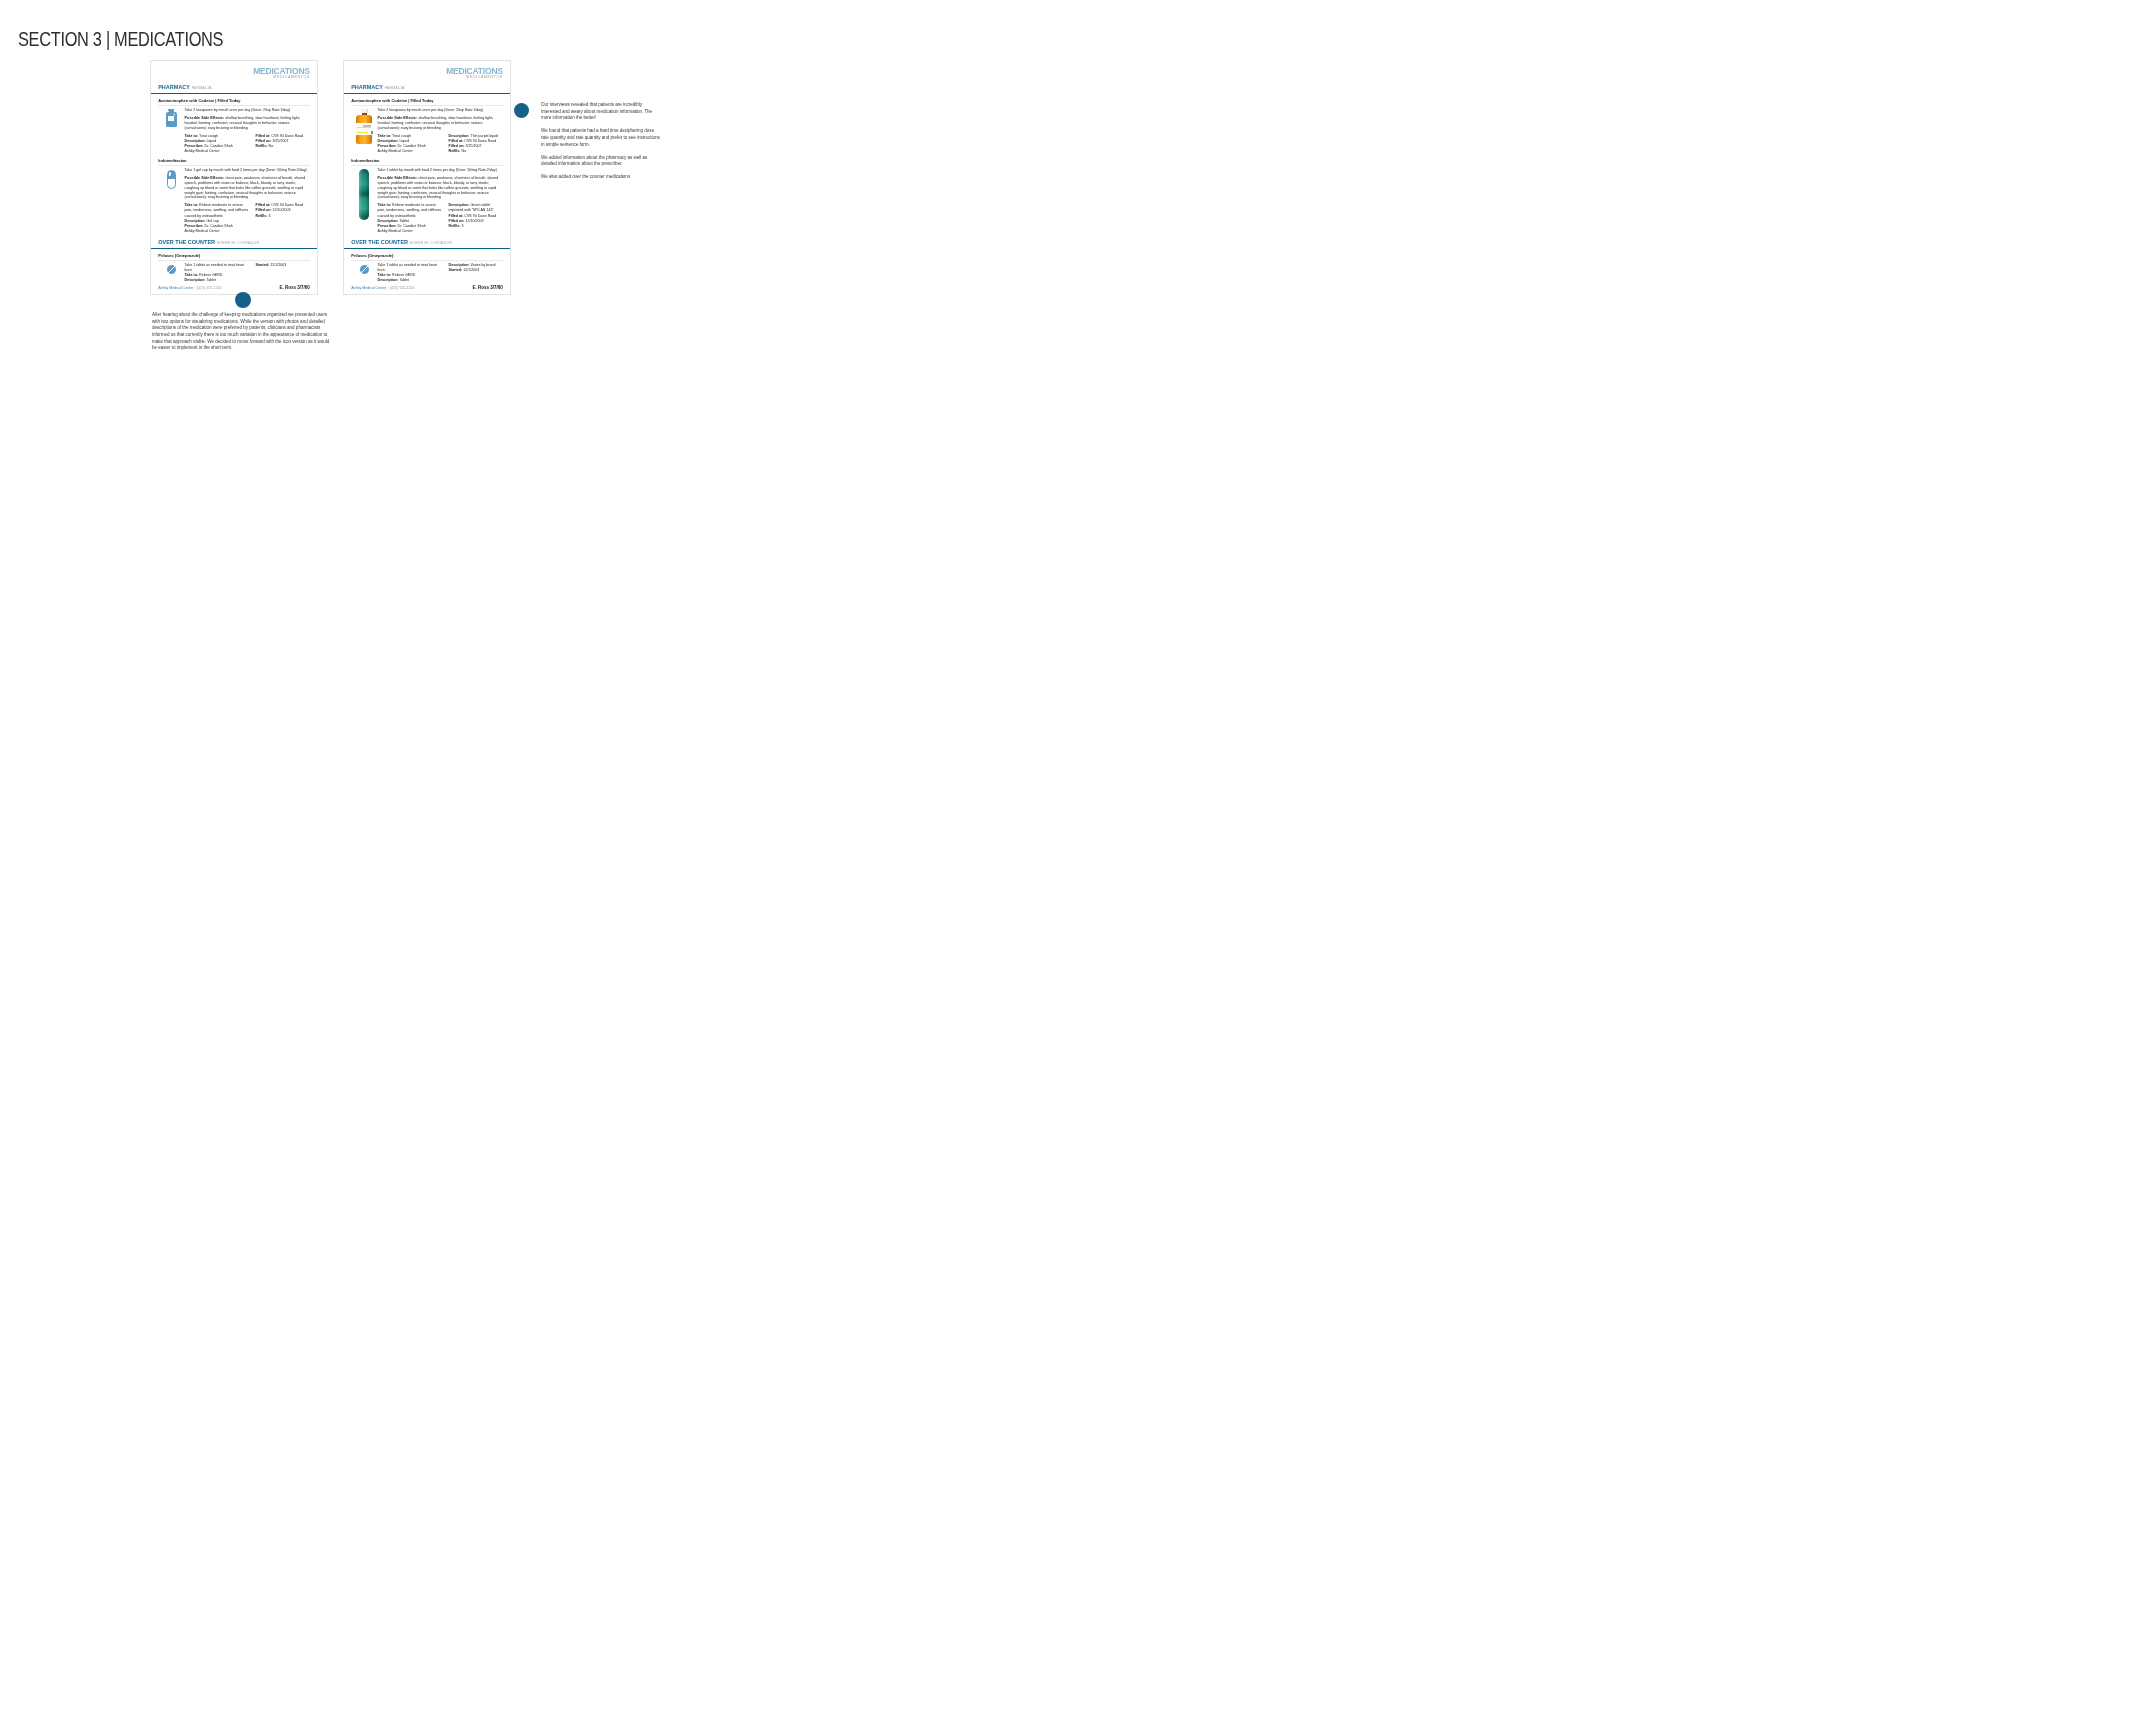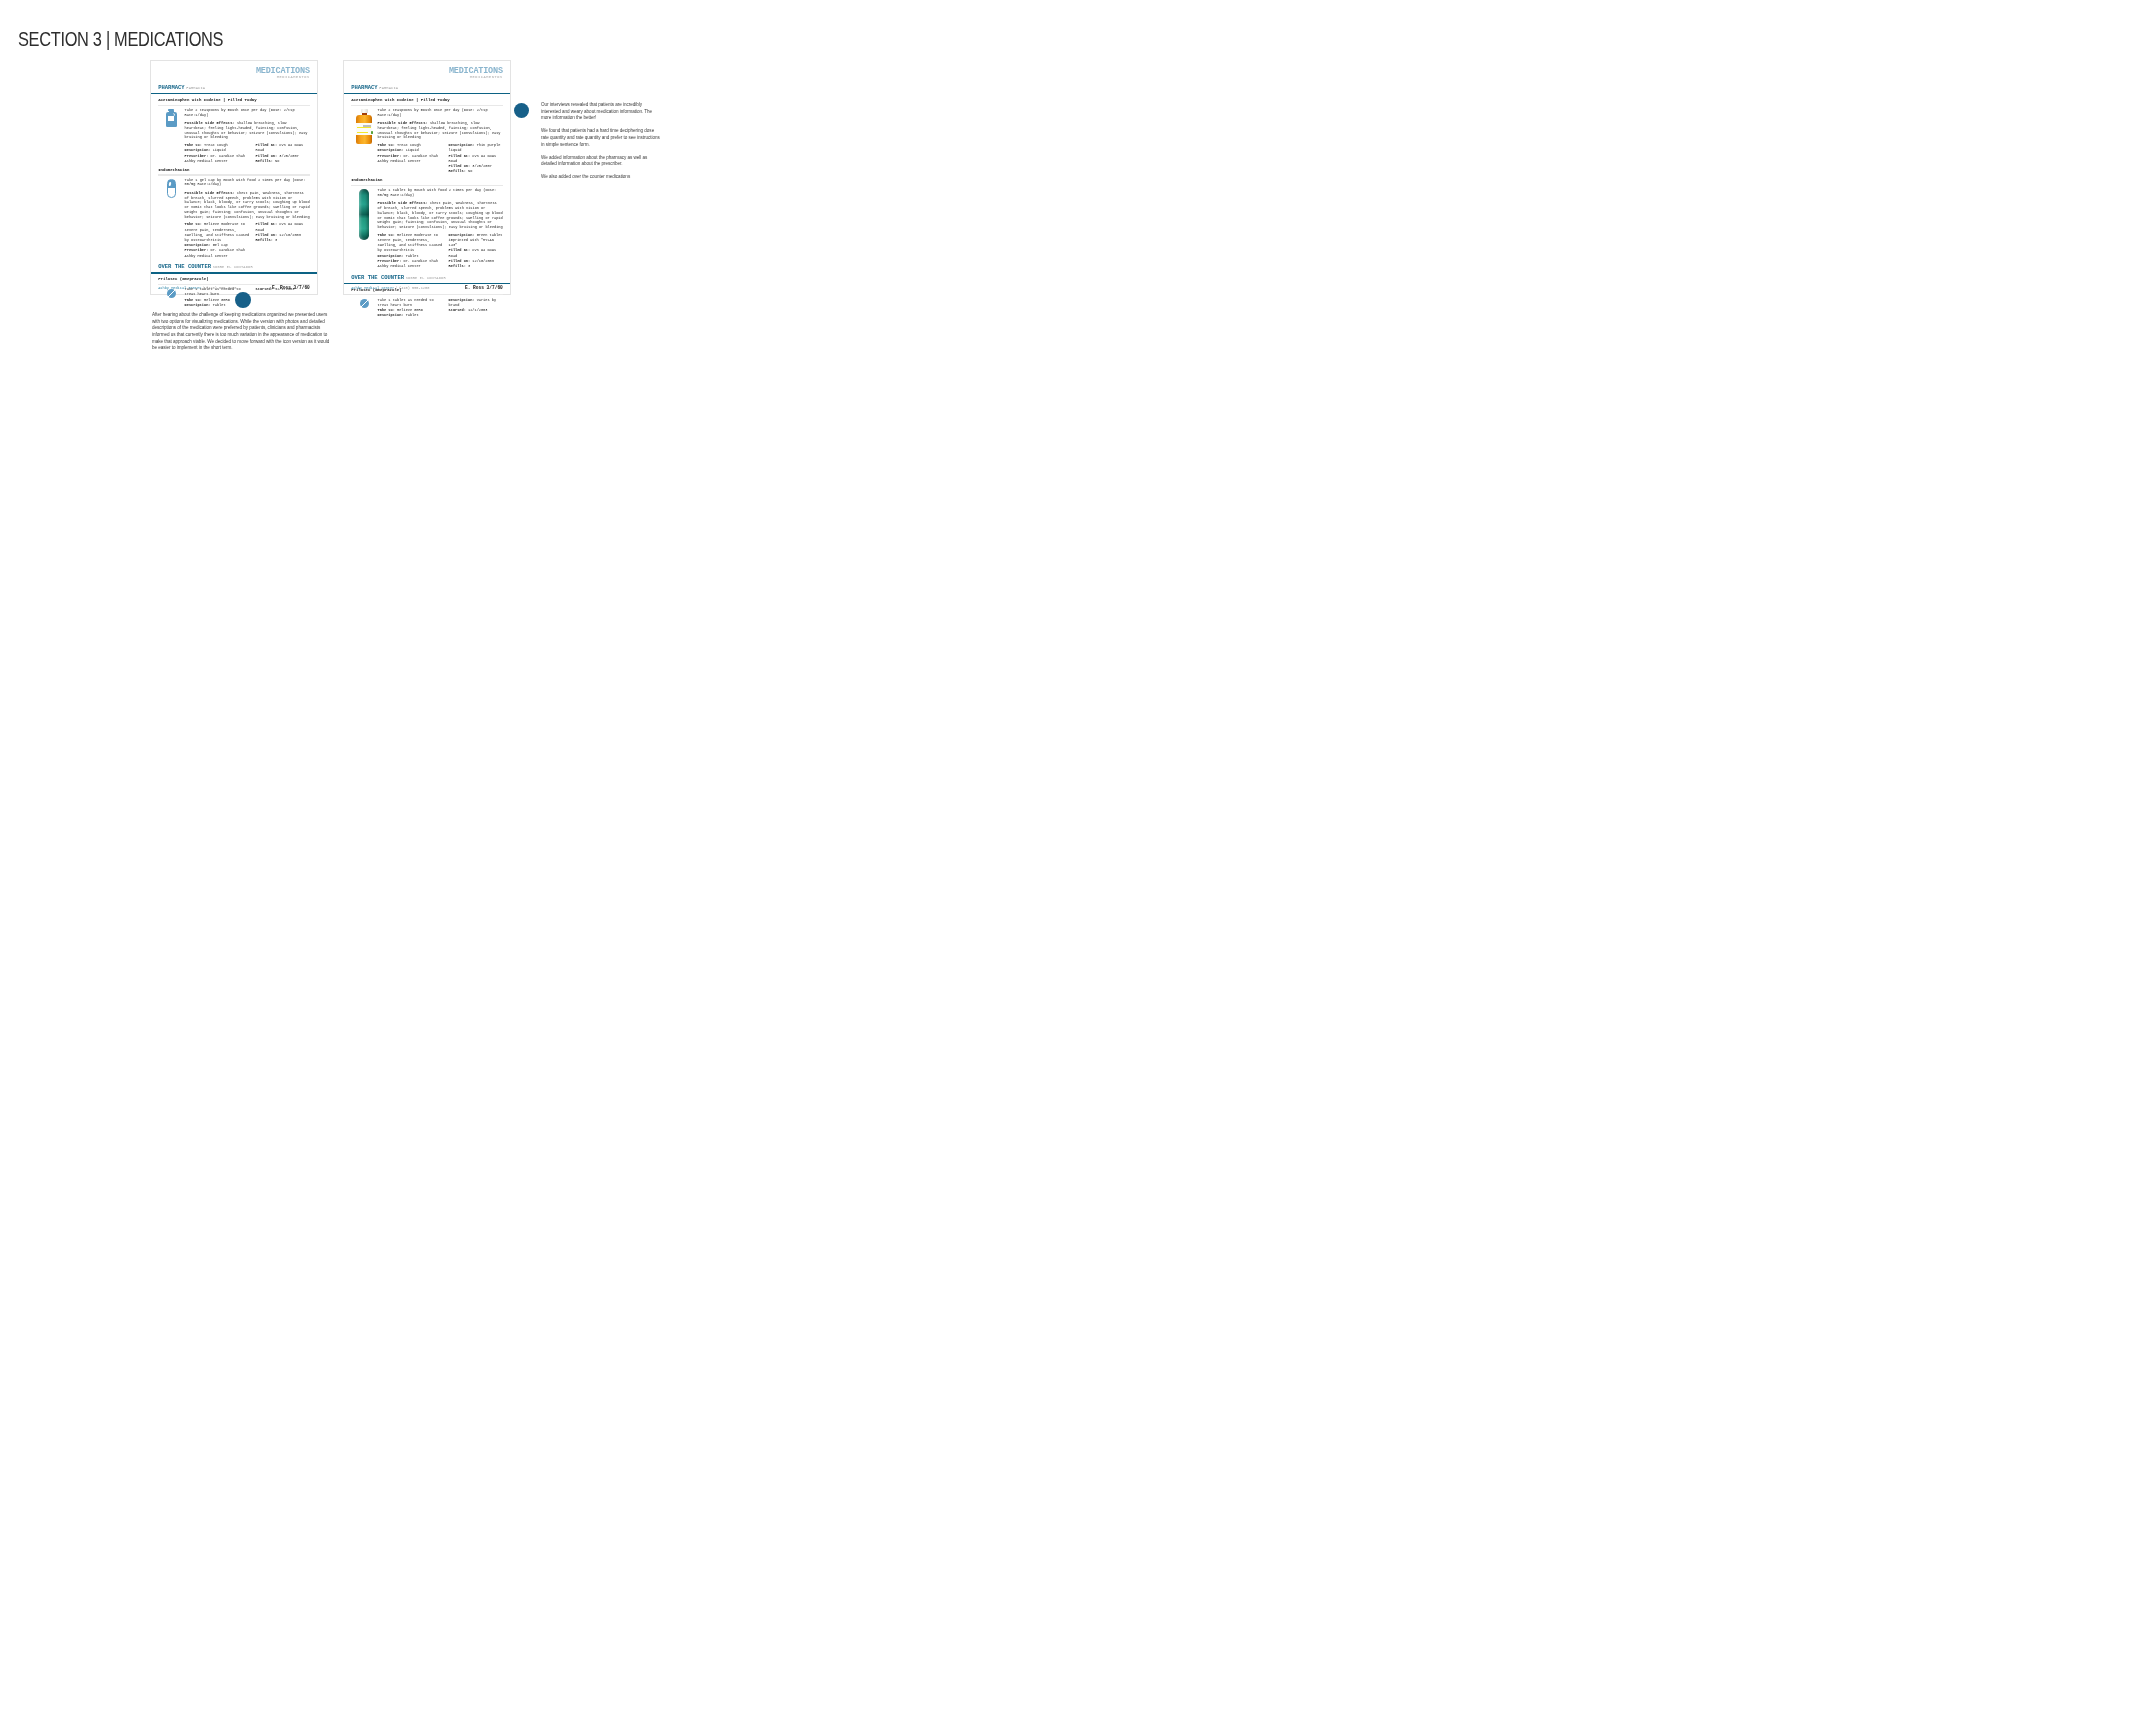--- a/index.html
+++ b/index.html
@@ -4,21 +4,21 @@
 <style>
   html,body{margin:0;padding:0;background:#fff;}
   .page{position:relative;width:669px;height:434px;background:#ffffff;overflow:hidden;
         font-family:"Liberation Sans","DejaVu Sans",sans-serif;color:#222;}
 
   .page-title{position:absolute;left:18px;top:12.8px;font-size:21px;font-weight:400;color:#2e2e2e;
               white-space:nowrap;letter-spacing:-0.4px;transform:scaleX(0.78);transform-origin:0 0;}
 
   
   .card{position:absolute;top:60px;width:168px;height:235px;background:#fff;
-        border:0.4px solid #e3e3e3;box-sizing:border-box;padding:0 7.2px;font-size:3.6px;line-height:1.35;font-family:Liberation Mono, monospace;}
+        border:0.4px solid #e3e3e3;box-sizing:border-box;padding:0 7.2px;font-size:3.6px;line-height:1.35;}
   .card.c0{left:150px}
   .card.c1{left:343px}
 
   .brand{text-align:right;margin-top:5.5px;line-height:1;}
   .brand-title{font-size:8.5px;font-weight:bold;color:#8ab5ce;letter-spacing:-0.2px;}
   .brand-sub{font-size:3.6px;color:#a0a0a0;letter-spacing:0.6px;margin-top:0.9px;}
 
   .sec{margin-top:4.7px;}
   .sec-title{font-size:5.5px;font-weight:bold;color:#17678a;}
   .sec-sub{font-size:3.6px;color:#9e9e9e;margin-left:1.7px;letter-spacing:0.2px;}

